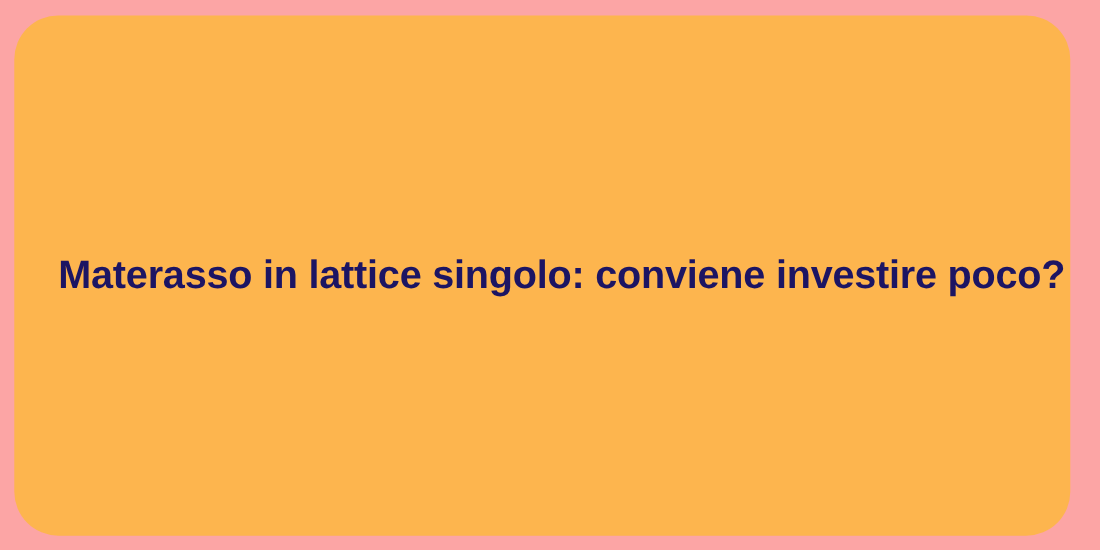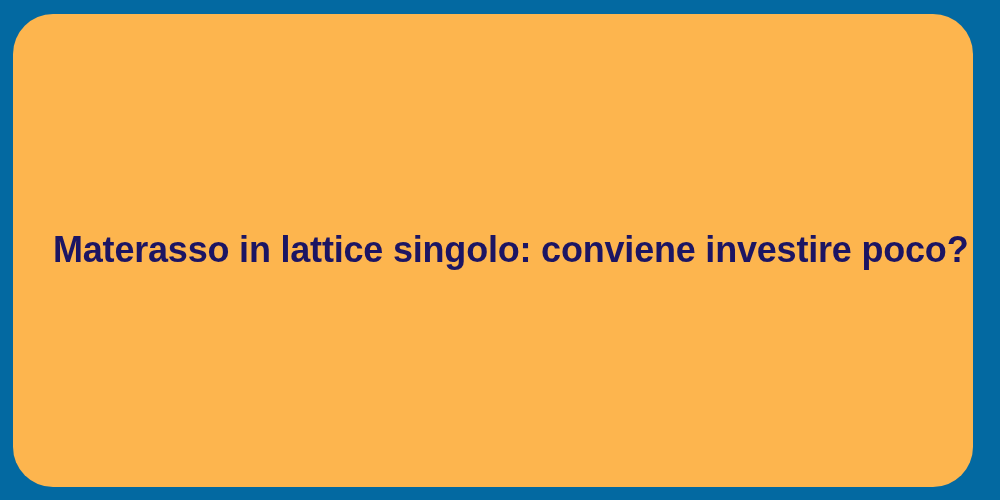--- a/index.html
+++ b/index.html
@@ -55,21 +55,21 @@
     letter-spacing: -0.2px;
     white-space: nowrap;
     
     position: relative;
     top: -1px;
   }
 </style>
 </head>
 <body style="background: rgb(28, 21, 99);">
 
-<div class="frame" style="background: #0369a1;">
+<div class="frame" style="background: #fca5a5;">
 
   <div class="card" style="background: rgb(253, 181, 78); border-radius: 40px;">
 
     <h1 class="headline" style="color: rgb(28, 21, 99); font-size: 36px;">Materasso in lattice singolo: conviene investire poco?</h1>
 
   </div>
 
 </div>
 
 </body></html>

